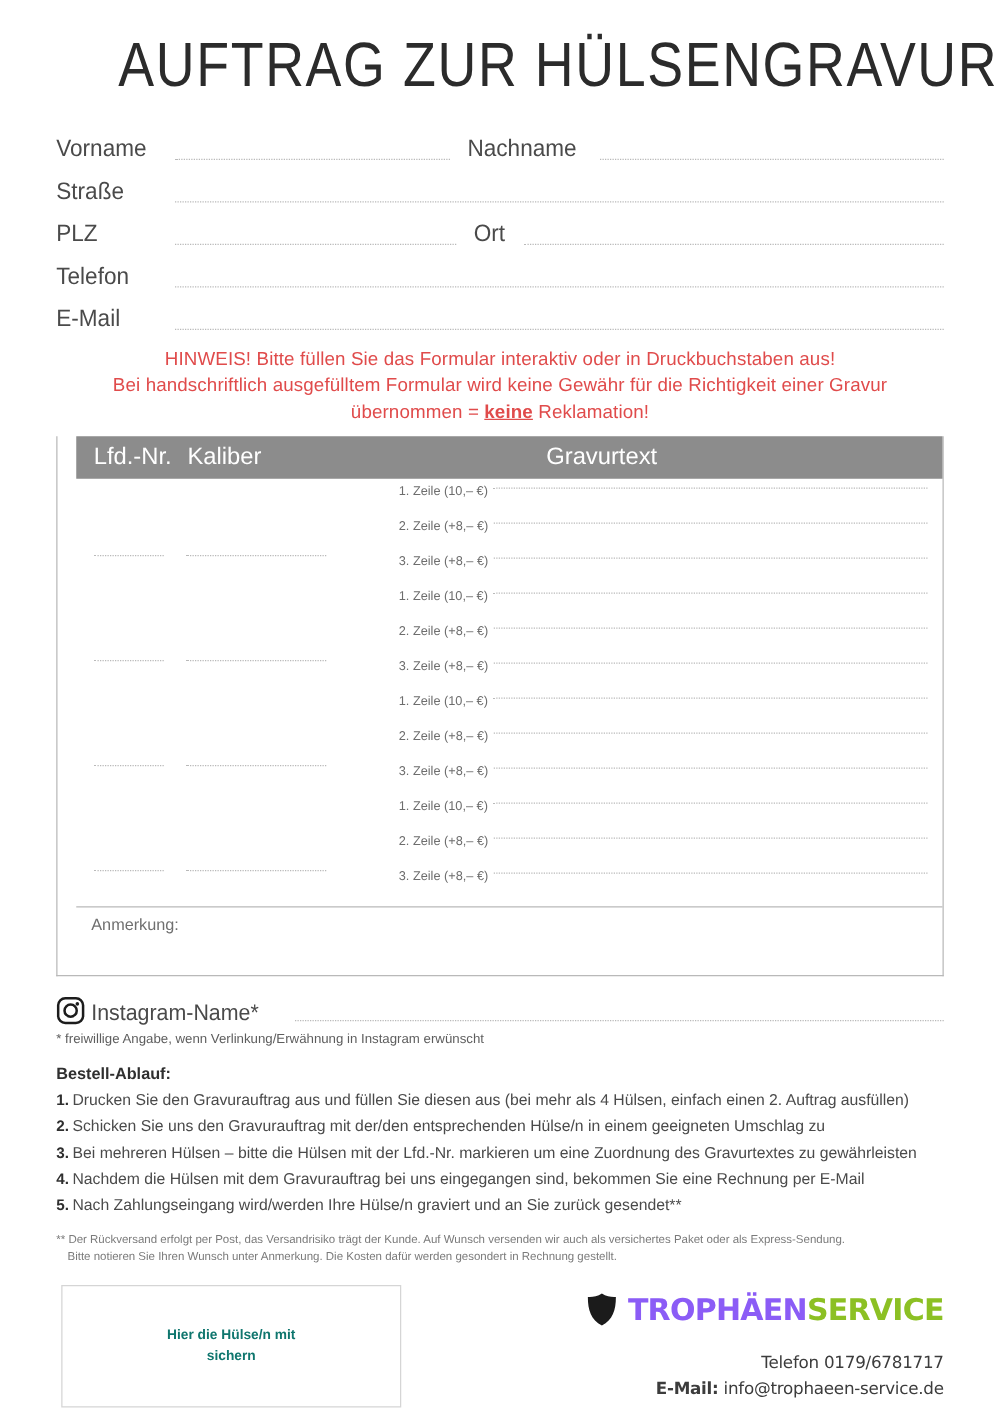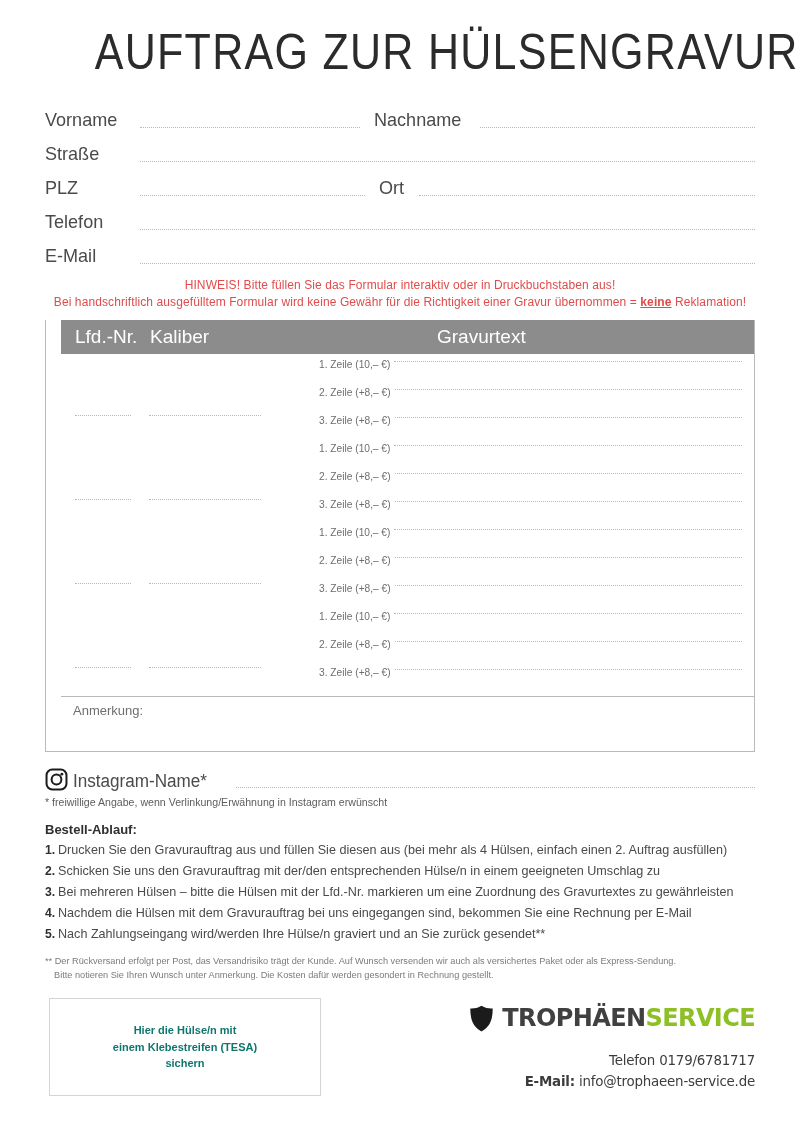--- a/index.html
+++ b/index.html
@@ -60,21 +60,21 @@
   .lbl-w1{width:95px;}
   .gap-s{width:14px;flex:0 0 14px;}
   .half-line{flex:0 0 220px;border-bottom:1px dotted #b9b9b9;height:1px;margin-bottom:3px;}
   .half-line-pl{flex:0 0 225px;border-bottom:1px dotted #b9b9b9;height:1px;margin-bottom:3px;}
 
   
   .hint{
     margin-top:10px;
     text-align:center;
     color:#e04b4b;
-    font-size:12px;
+    font-size:15px;
     line-height:1.42;
     letter-spacing:.1px;
   }
   .hint b{font-weight:700;text-decoration:underline;}
 
   
   .tbl{
     margin-top:9px;
     border:1px solid #b9b9b9;
     border-top:none;
@@ -263,21 +263,21 @@
   }
   .shield{width:25px;height:27px;flex:0 0 25px;}
   .brand-name{
     font-size:24px;
     font-weight:700;
     letter-spacing:-.6px;
     margin-left:8px;
     white-space:nowrap;
     font-family:"DejaVu Sans","Liberation Sans",sans-serif;
   }
-  .bn-dark{color:#404040;}
+  .bn-dark{color:#8b5cf6;}
   .bn-green{color:#8cc024;}
   .brand-contact{
     margin-top:19px;
     font-size:13.4px;
     color:#3c3c3c;
     line-height:1.55;
     font-family:"DejaVu Sans","Liberation Sans",sans-serif;
     letter-spacing:-.2px;
   }
   .brand-contact b{font-weight:700;}
@@ -450,21 +450,20 @@
     <span>** Der Rückversand erfolgt per Post, das Versandrisiko trägt der Kunde. Auf Wunsch versenden wir auch als versichertes Paket oder als Express-Sendung.</span>
     <span class="fn2">Bitte notieren Sie Ihren Wunsch unter Anmerkung. Die Kosten dafür werden gesondert in Rechnung gestellt.</span>
   </div>
 
   <div class="bottom">
 
 
     <div class="tape">
       <div>
         <div>Hier die Hülse/n mit</div>
-        <div>einem Klebestreifen (TESA)</div>
         <div>sichern</div>
       </div>
     </div>
 
     <div class="brand">
       <div class="brand-logo">
         <span class="shield">
           <svg viewBox="0 0 24 26" width="25" height="27" aria-hidden="true">
             <path d="M12 0.8 C8.4 3.2 4.4 3.6 1.2 3.4 C1.2 13.5 3.6 21 12 25.4 C20.4 21 22.8 13.5 22.8 3.4 C19.6 3.6 15.6 3.2 12 0.8 Z" fill="#1b1b1b"></path>
           </svg>

